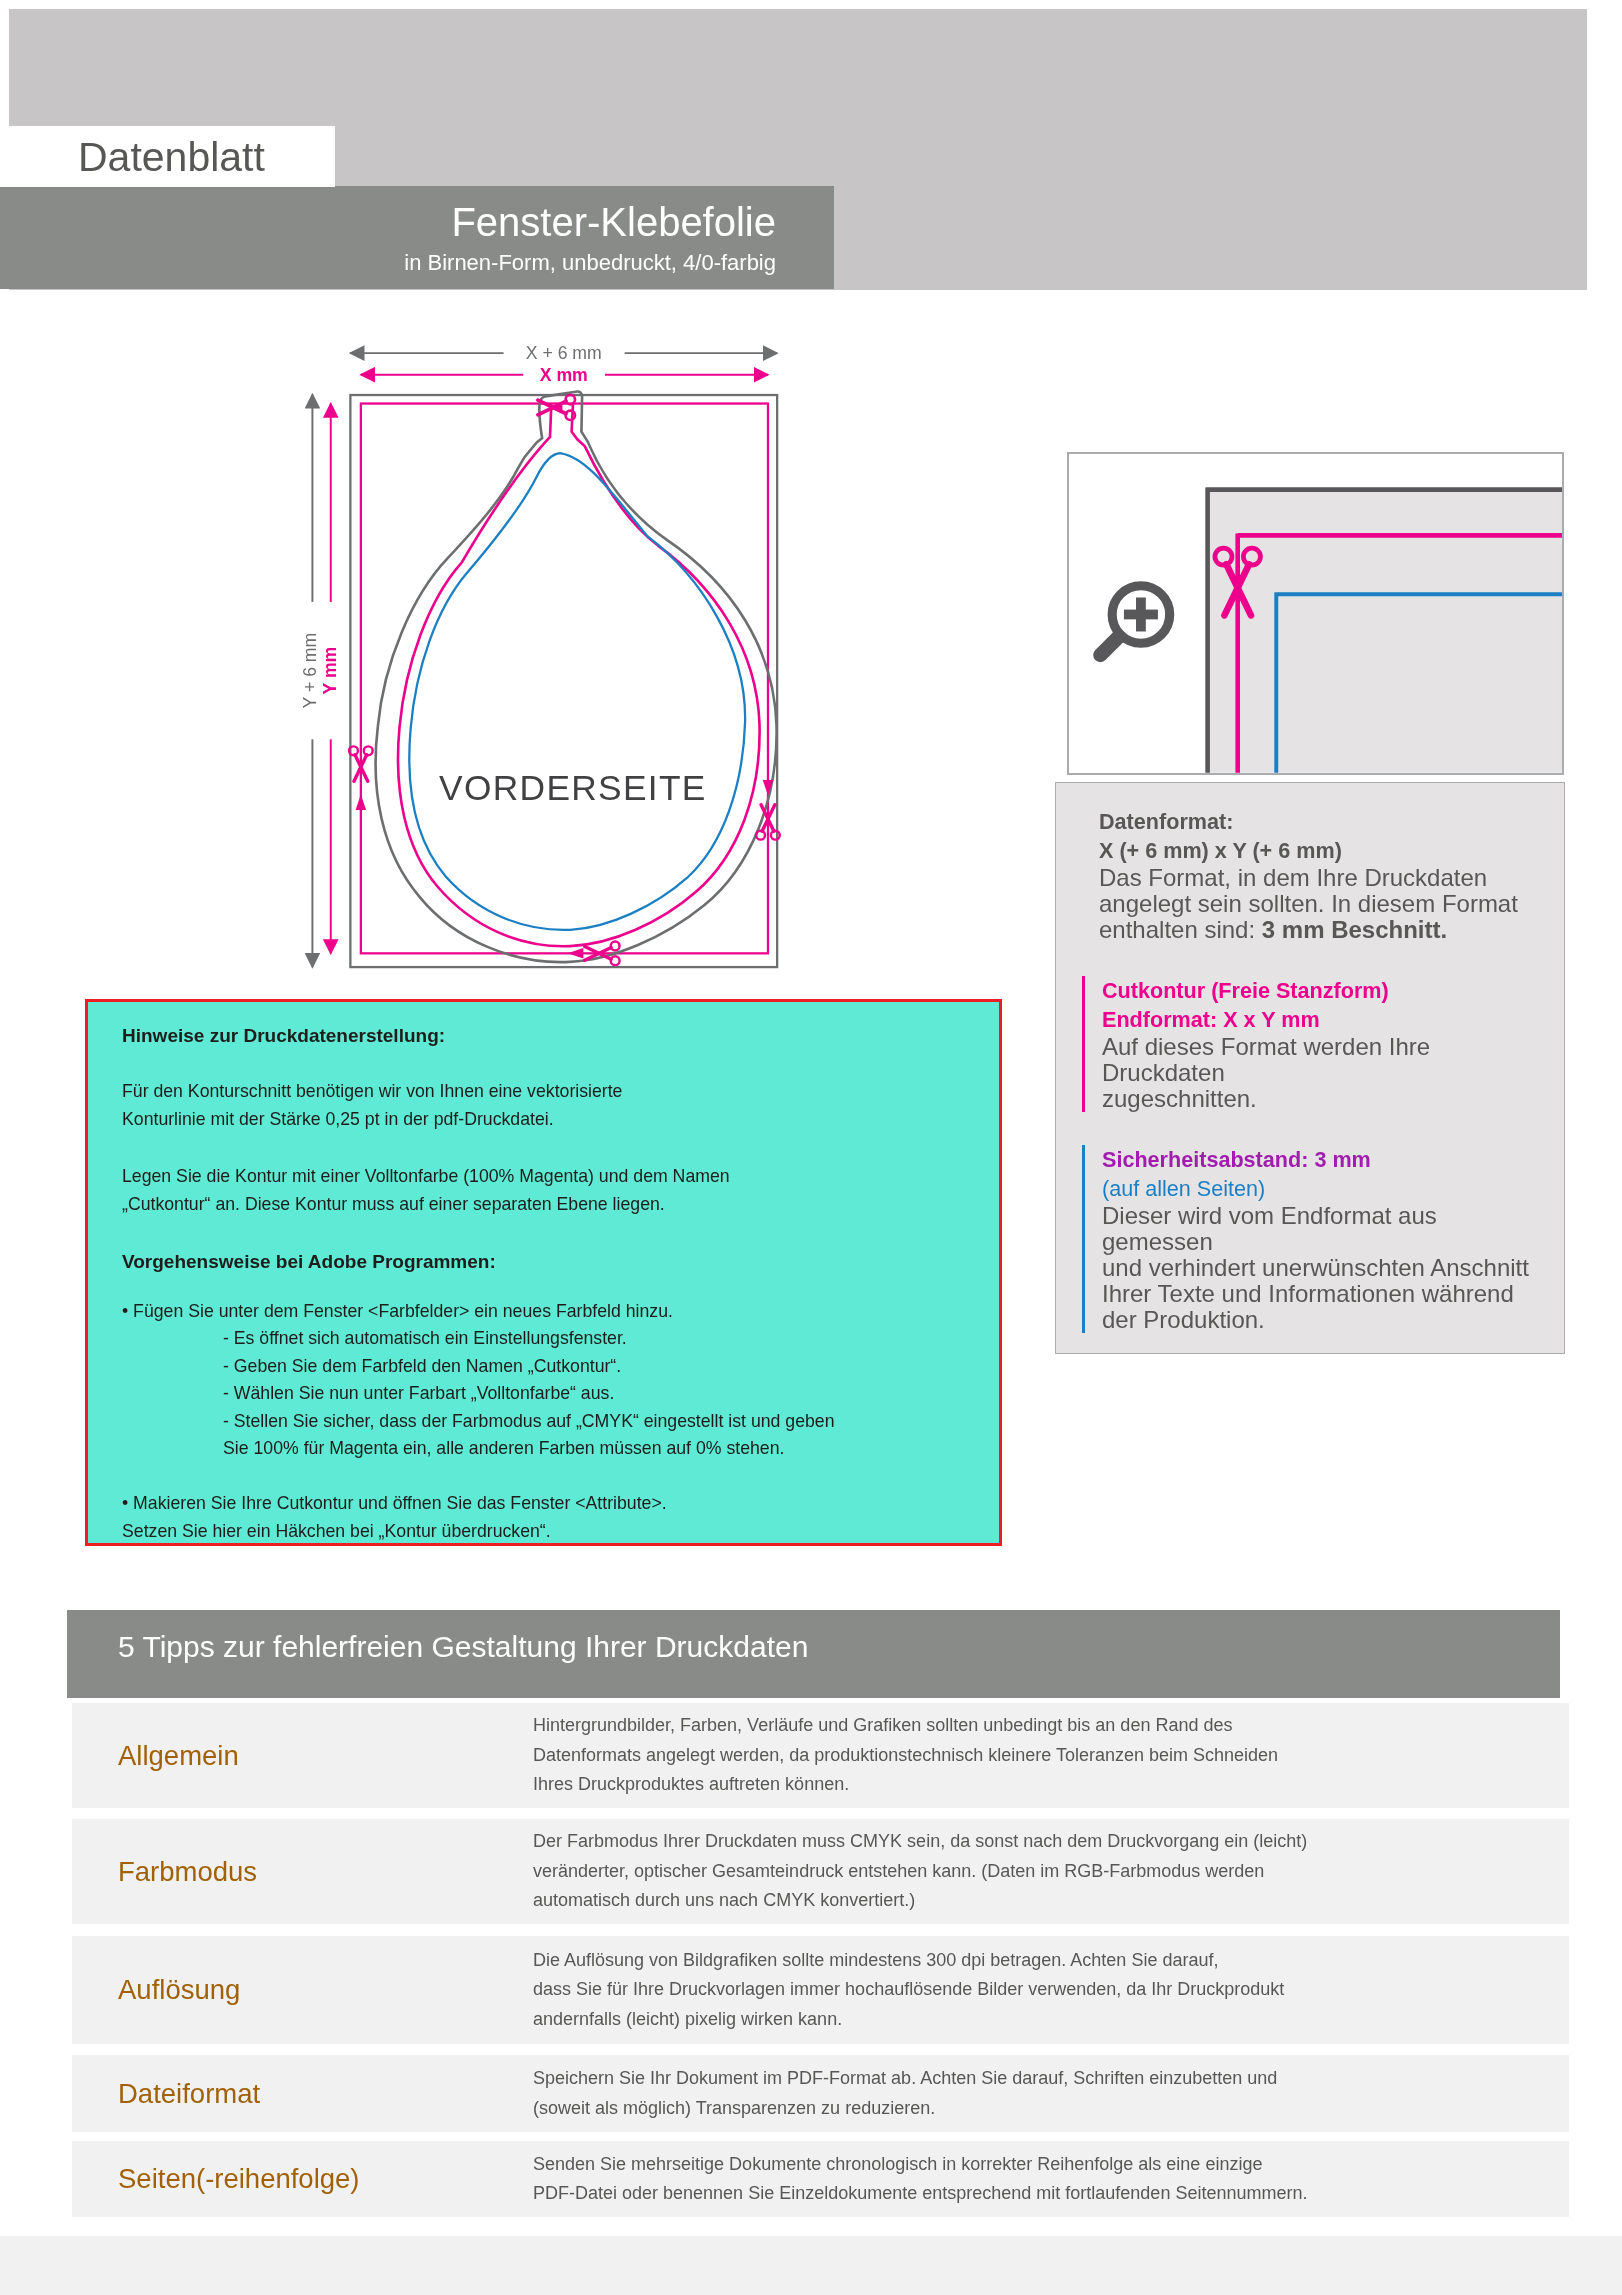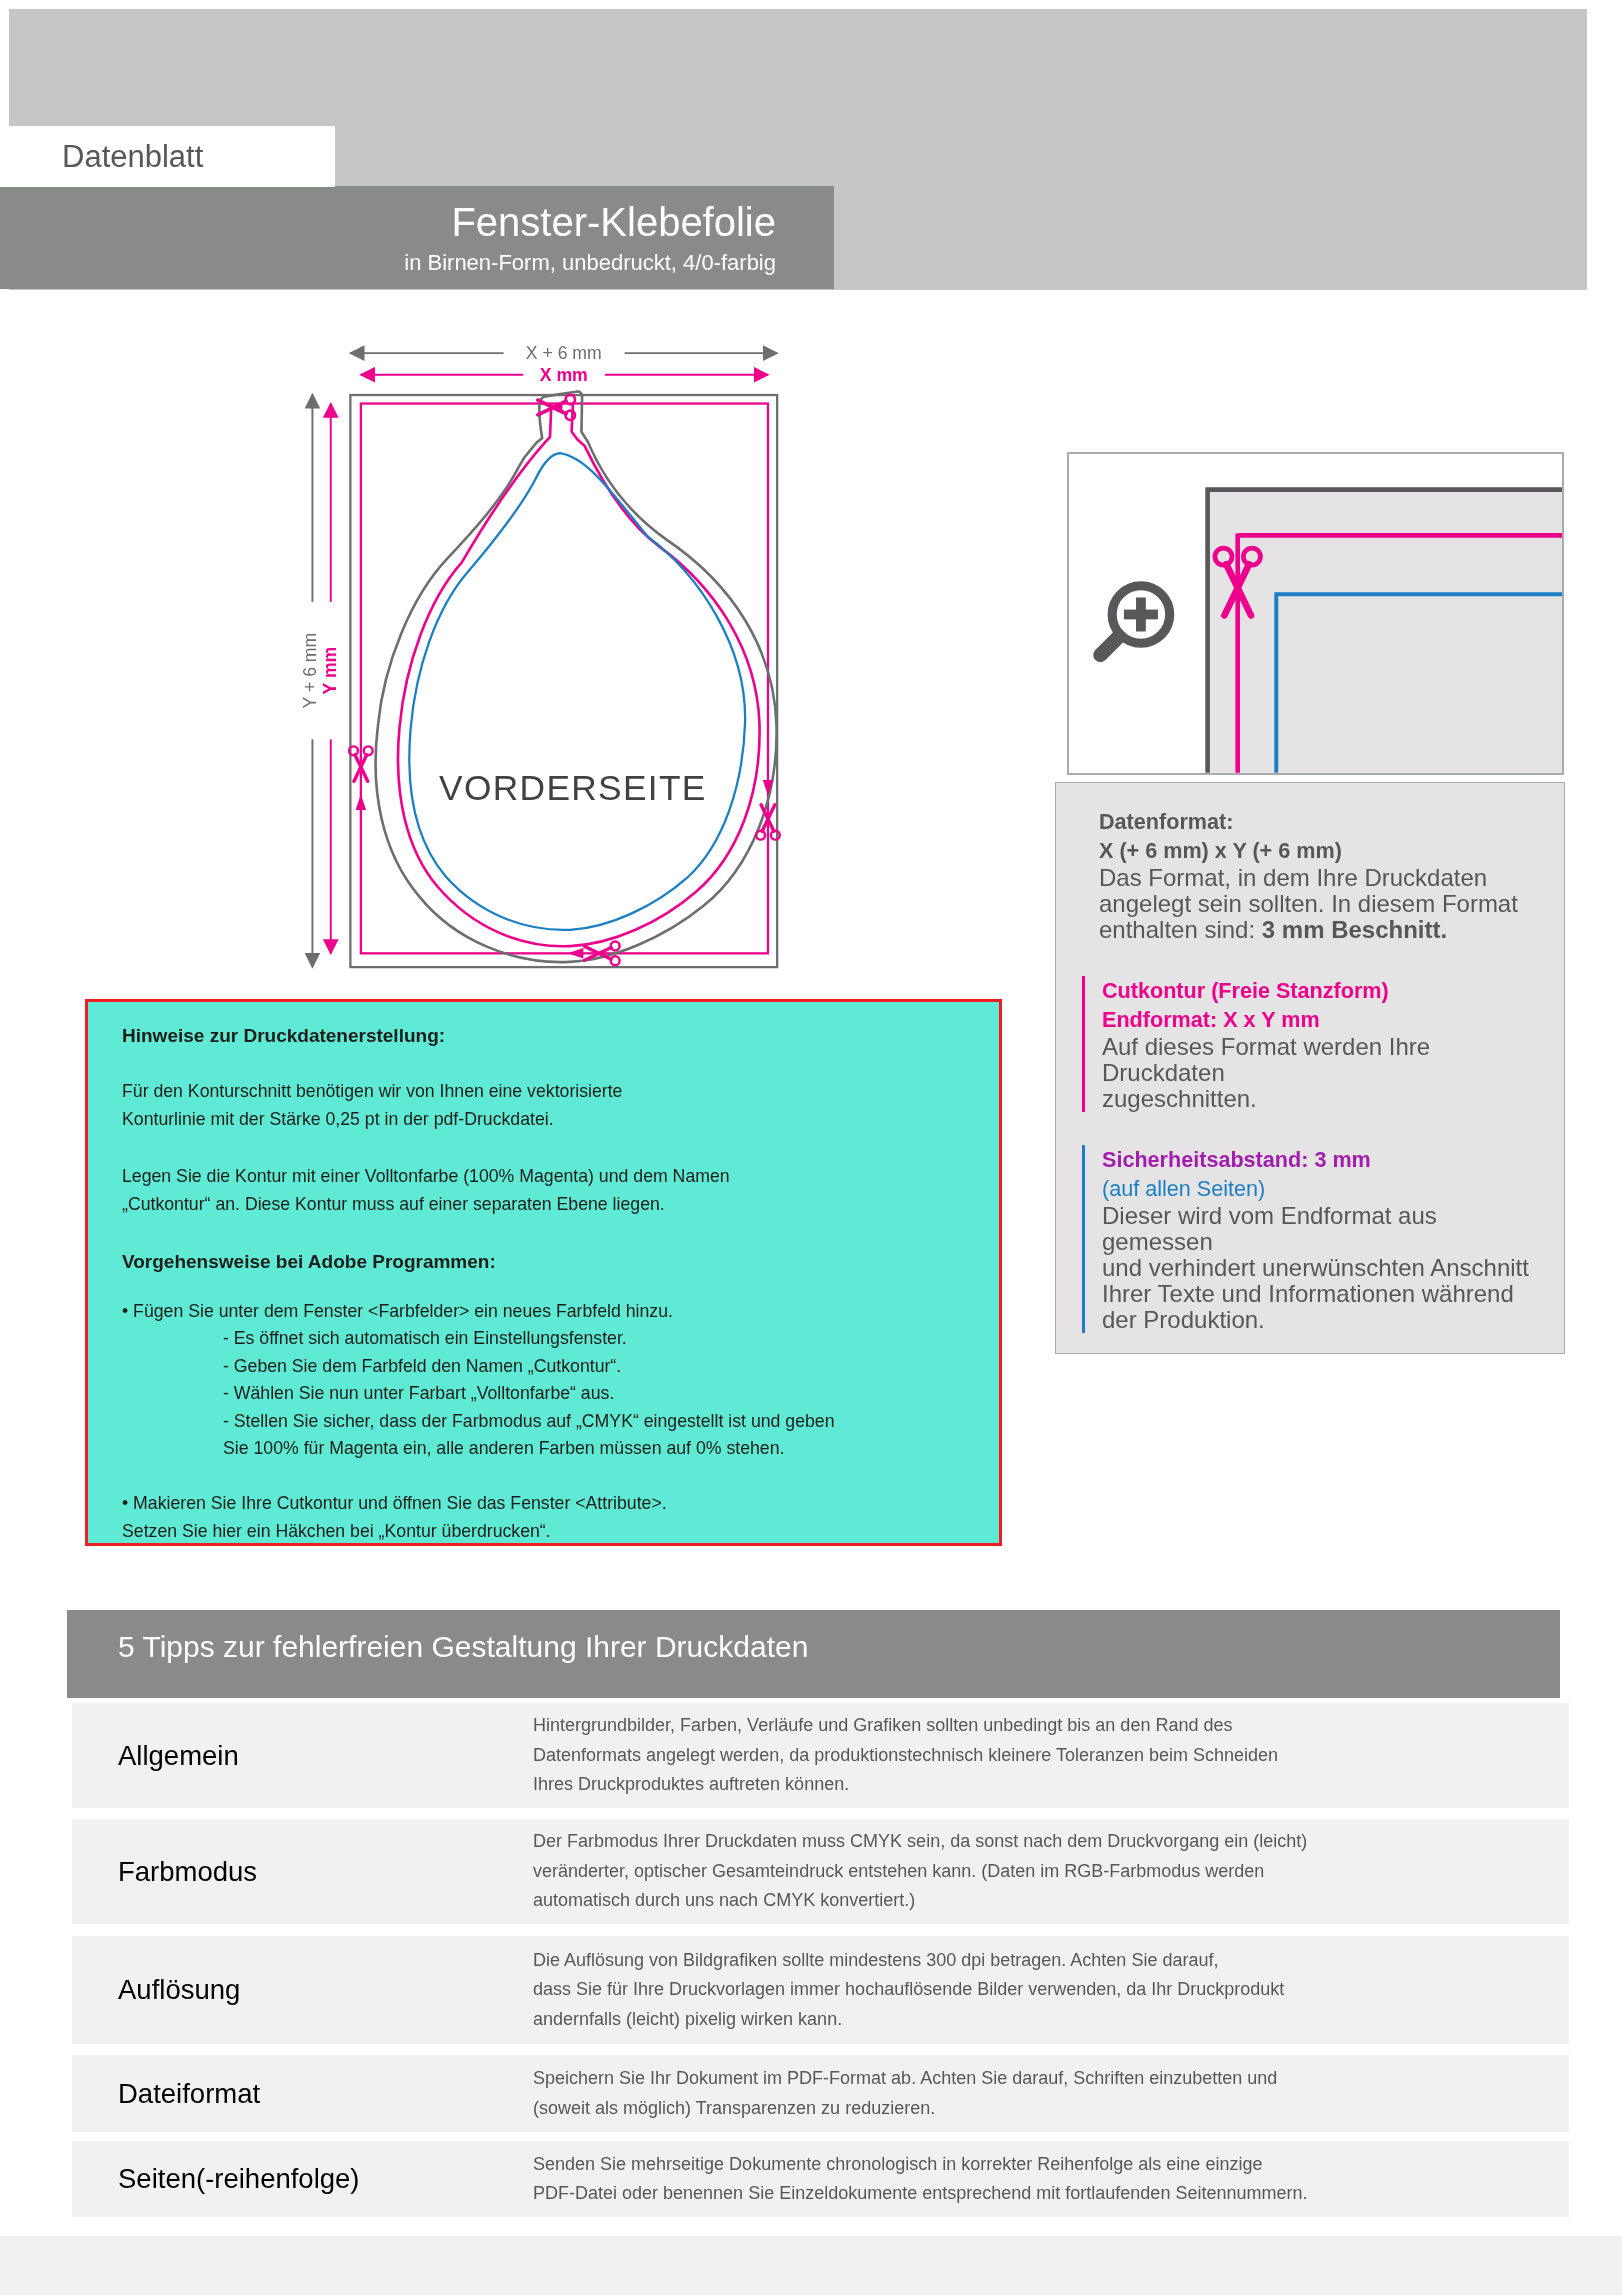--- a/index.html
+++ b/index.html
@@ -4,21 +4,21 @@
 <style>
   html,body{margin:0;padding:0;}
   body{
     width:1623px;height:2295px;position:relative;background:#ffffff;
     font-family:"Liberation Sans", sans-serif;color:#575756;overflow:hidden;
   }
   .abs{position:absolute;}
   
   .top-block{left:9.2px;top:9.2px;width:1578px;height:281px;background:#c7c5c6;z-index:1;}
   .datenblatt-box{left:0;top:126px;width:335px;height:61px;background:#ffffff;z-index:3;}
-  .datenblatt-box span{display:block;padding-left:62px;line-height:62px;font-size:31px;color:#575756;}
+  .datenblatt-box span{display:block;padding-left:78px;line-height:62px;font-size:41px;color:#575756;}
   .title-bar{left:0;top:186px;width:834px;height:103px;background:#898b88;z-index:2;
     display:flex;flex-direction:column;justify-content:center;align-items:flex-end;
     padding-right:58px;box-sizing:border-box;color:#ffffff;}
   .title-bar .t1{font-size:40px;line-height:50px;}
   .title-bar .t2{font-size:22px;line-height:31px;}
   
   .diagram{left:281px;top:340px;width:504px;height:635px;z-index:2;}
   
   .zoom-box{left:1067px;top:452px;width:497px;height:323px;background:#ffffff;
     border:2px solid #a9abae;box-sizing:border-box;z-index:2;}
@@ -40,21 +40,21 @@
     box-sizing:border-box;background:#5eead4;padding:19.6px 26px 0 34px;color:#1d1d1b;z-index:2;}
   .rb-h{font-size:19px;font-weight:bold;line-height:27.5px;margin-bottom:29px;white-space:pre-line;}
   .rb-p{font-size:17.7px;line-height:27.5px;margin-bottom:30px;white-space:pre-line;}
   .rb-h2{font-size:19px;font-weight:bold;line-height:27.5px;margin:13px 0 22px 0;}
   .rb-ind{padding-left:101px;margin-bottom:0;}
   .rb-last{margin-top:27.5px;}
   
   .tips-bar{left:67px;top:1610px;width:1493px;height:88px;background:#898b88;z-index:2;
     color:#ffffff;font-size:30px;line-height:74px;padding-left:51px;box-sizing:border-box;}
   .tip-row{left:72px;width:1497px;background:#f2f1f1;z-index:2;display:flex;align-items:center;}
-  .tip-label{width:461px;box-sizing:border-box;padding-left:46px;font-size:27.5px;color:#000000;}
+  .tip-label{width:461px;box-sizing:border-box;padding-left:46px;font-size:27.5px;color:#a16207;}
   .tip-text{font-size:18px;line-height:29.4px;color:#575756;white-space:pre-line;}
   .row1{top:1703px;height:105px;}
   .row2{top:1819px;height:105px;}
   .row3{top:1936px;height:108px;}
   .row4{top:2055px;height:77px;}
   .row5{top:2141px;height:76px;}
   .footer-strip{left:0;top:2236px;width:1623px;height:60px;background:#f2f1f1;z-index:1;}
 </style>
 </head>
 <body>

